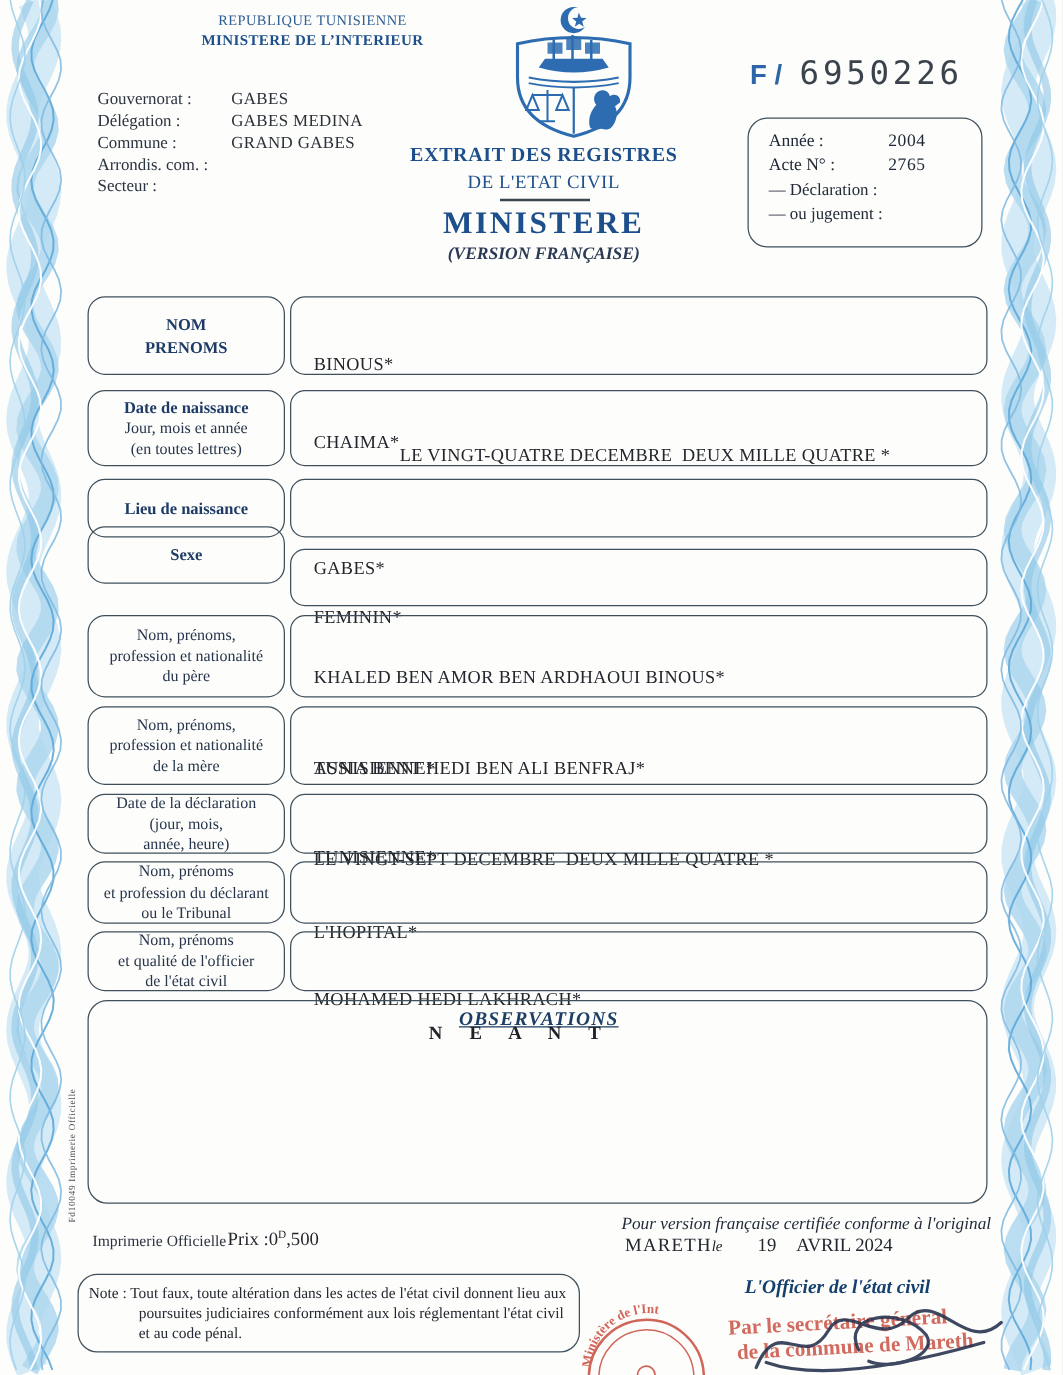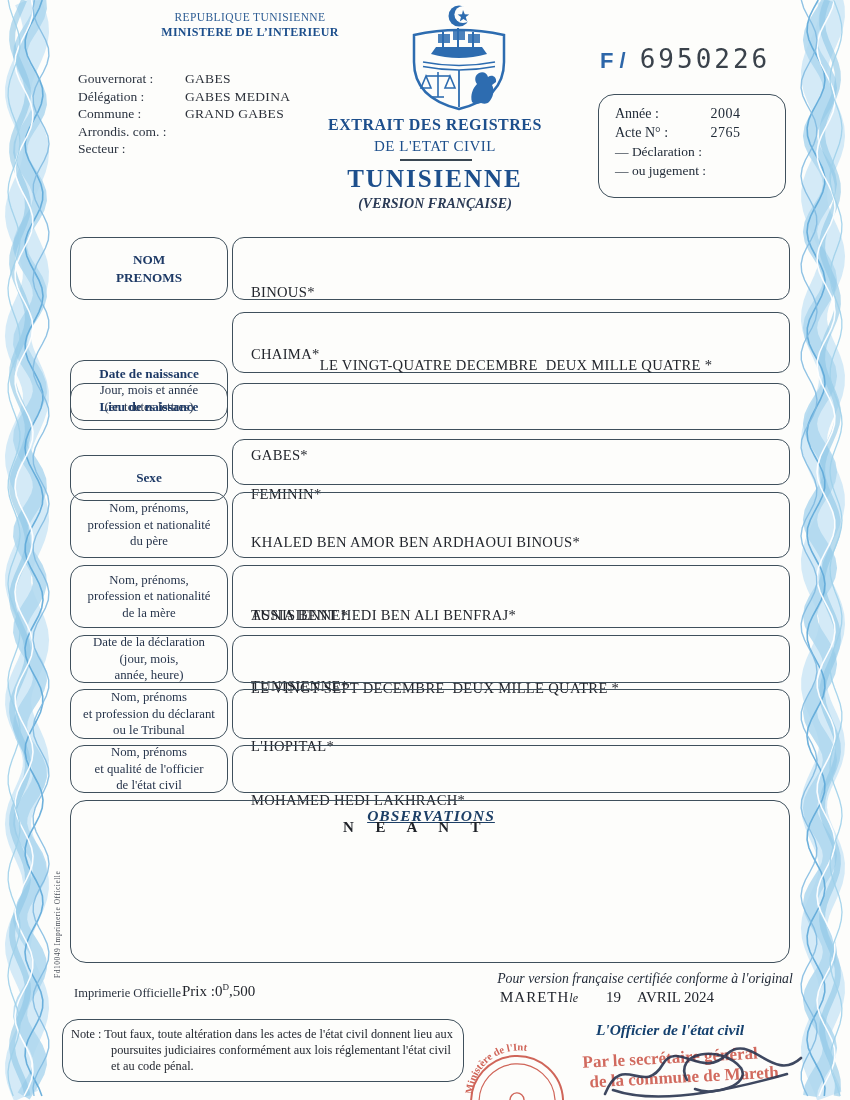--- a/index.html
+++ b/index.html
@@ -157,21 +157,21 @@
     </div>
     <div class="locrow">
       <span class="l">Secteur :</span>
       <span class="v"></span>
     </div>
   </div>
 
   <div class="t1">EXTRAIT DES REGISTRES</div>
   <div class="t2">DE L'ETAT CIVIL</div>
   <div class="t2u"></div>
-  <div class="t3">TUNISIENNE</div>
+  <div class="t3">MINISTERE</div>
   <div class="t4">(VERSION FRANÇAISE)</div>
 
   <div class="actbox">
     <div class="actline">
       <span class="al">Année :</span>
       <span class="av">2004</span>
     </div>
     <div class="actline">
       <span class="al">Acte N° :</span>
       <span class="av">2765</span>
@@ -182,37 +182,37 @@
 
   <div class="lbox" style="top:237px;height:63px;">
     <span class="b">NOM</span>
     <span class="b">PRENOMS</span>
   </div>
   <div class="vbox" style="top:237px;height:63px;padding-top:12px;">
     <span class="vline">BINOUS*</span>
     <span class="vline" style="margin-top:11px;">CHAIMA*</span>
   </div>
 
-  <div class="lbox" style="top:312px;height:61px;margin-top:48px;">
+  <div class="lbox" style="top:312px;height:61px;">
     <span class="b">Date de naissance</span>
     <span>Jour, mois et année</span>
     <span>(en toutes lettres)</span>
   </div>
   <div class="vbox" style="top:312px;height:61px;text-align:center;">
     <span class="vline">LE VINGT-QUATRE DECEMBRE  DEUX MILLE QUATRE *</span>
   </div>
 
   <div class="lbox" style="top:383px;height:47px;">
     <span class="b">Lieu de naissance</span>
   </div>
   <div class="vbox" style="top:383px;height:47px;padding-top:29px;">
     <span class="vline">GABES*</span>
   </div>
 
-  <div class="lbox" style="top:455px;height:46px;">
+  <div class="lbox" style="top:421px;height:46px;">
     <span class="b">Sexe</span>
   </div>
   <div class="vbox" style="top:439px;height:46px;padding-top:12px;">
     <span class="vline">FEMININ*</span>
   </div>
 
   <div class="lbox" style="top:492px;height:66px;">
     <span>Nom, prénoms,</span>
     <span>profession et nationalité</span>
     <span>du père</span>

